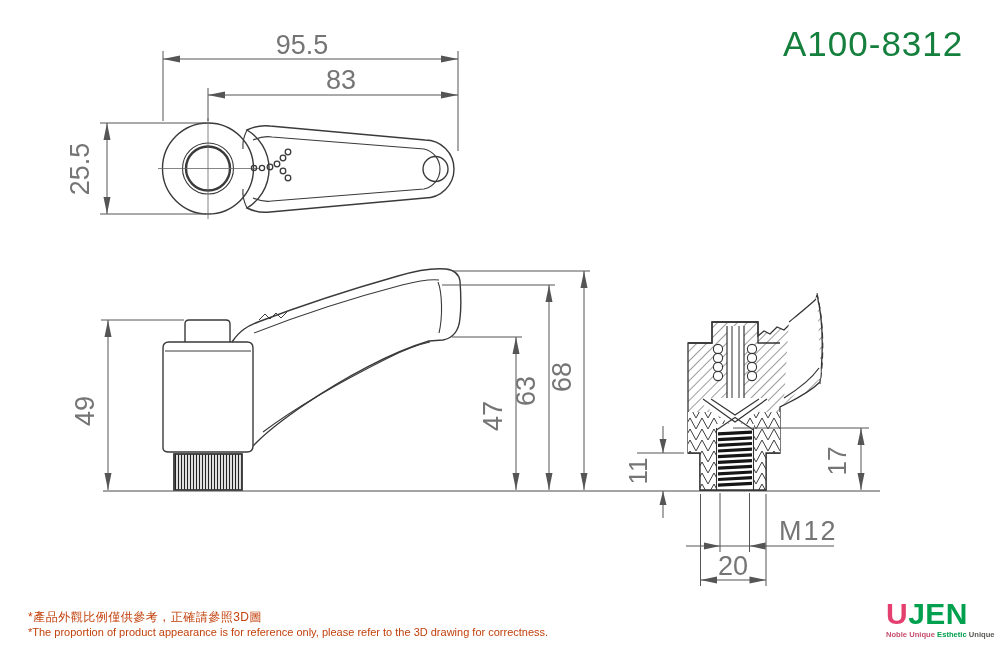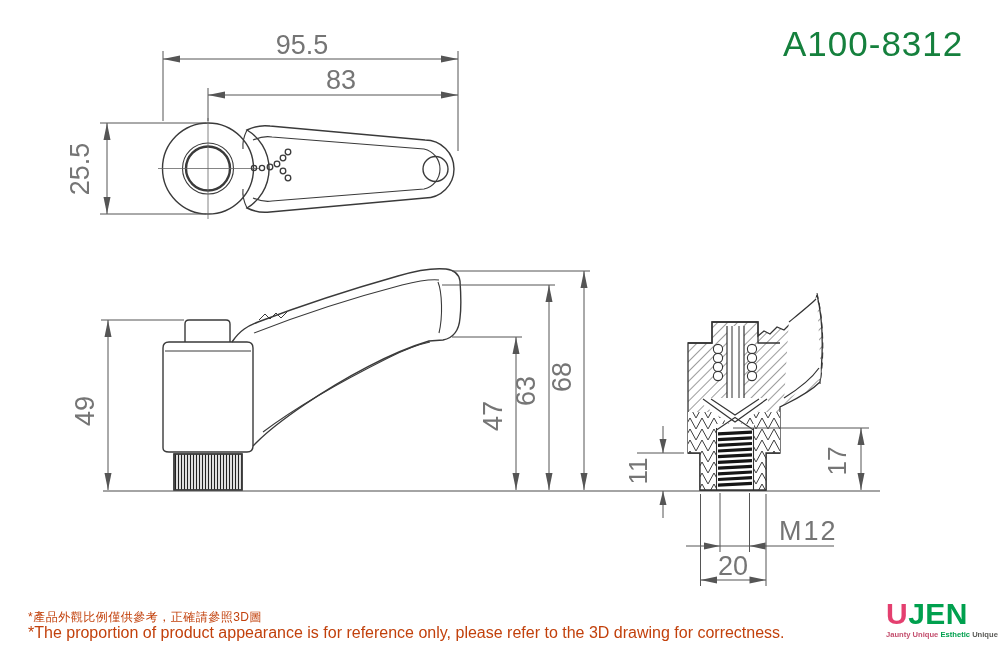--- a/index.html
+++ b/index.html
@@ -4,21 +4,21 @@
 <style>
   html,body{margin:0;padding:0;background:#fff;}
   .canvas{position:relative;width:1001px;height:667px;background:#ffffff;overflow:hidden;
           font-family:"Liberation Sans",sans-serif;padding-left:8px;}
   svg{position:absolute;left:0;top:0;}
   svg text{font-family:"Liberation Sans",sans-serif;fill:#757575;}
   .title{position:absolute;left:783px;top:24px;width:210px;font-size:35px;font-weight:400;
          color:#15803d;letter-spacing:1px;white-space:nowrap;}
   .notes{position:absolute;left:28px;top:609px;color:#c2410c;}
   .note-zh{font-size:12px;line-height:16px;letter-spacing:0.5px;}
-  .note-en{font-size:16px;line-height:15px;}
+  .note-en{font-size:11px;line-height:15px;}
   .logo{position:absolute;left:886px;top:599px;width:108px;text-align:left;}
   .logo-main{font-size:30px;font-weight:bold;line-height:30px;letter-spacing:0.5px;}
   .logo-u{color:#e43f6f;}
   .logo-jen{color:#00a04e;}
   .logo-tagline{font-size:7.6px;font-weight:bold;margin-top:1px;white-space:nowrap;}
   .tag-w1,.tag-w2{color:#c44f6e;}
   .tag-w3{color:#00a04e;margin-top:28px;}
   .tag-w4{color:#5a5a56;}
 </style>
 </head>
@@ -229,16 +229,16 @@
 
   <div class="title">A100-8312</div>
 
   <div class="notes">
     <div class="note-zh">*產品外觀比例僅供參考，正確請參照3D圖</div>
     <div class="note-en">*The proportion of product appearance is for reference only, please refer to the 3D drawing for correctness.</div>
   </div>
 
   <div class="logo">
     <div class="logo-main"><span class="logo-u">U</span><span class="logo-jen">JEN</span></div>
-    <div class="logo-tagline"><span class="tag-w1">Jaunty</span> <span class="tag-w2">Unique</span> <span class="tag-w3">Esthetic</span> <span class="tag-w4">Unique</span></div>
+    <div class="logo-tagline"><span class="tag-w1">Noble</span> <span class="tag-w2">Unique</span> <span class="tag-w3">Esthetic</span> <span class="tag-w4">Unique</span></div>
   </div>
 
 </div>
 
 </body></html>

